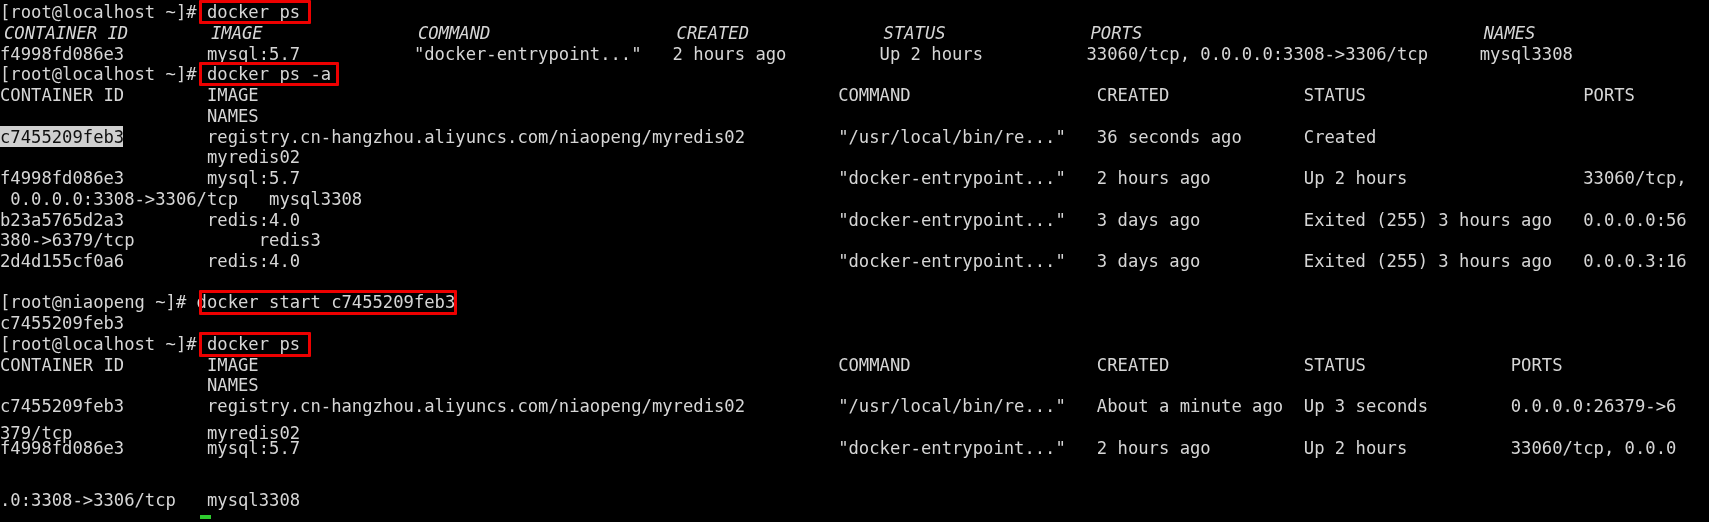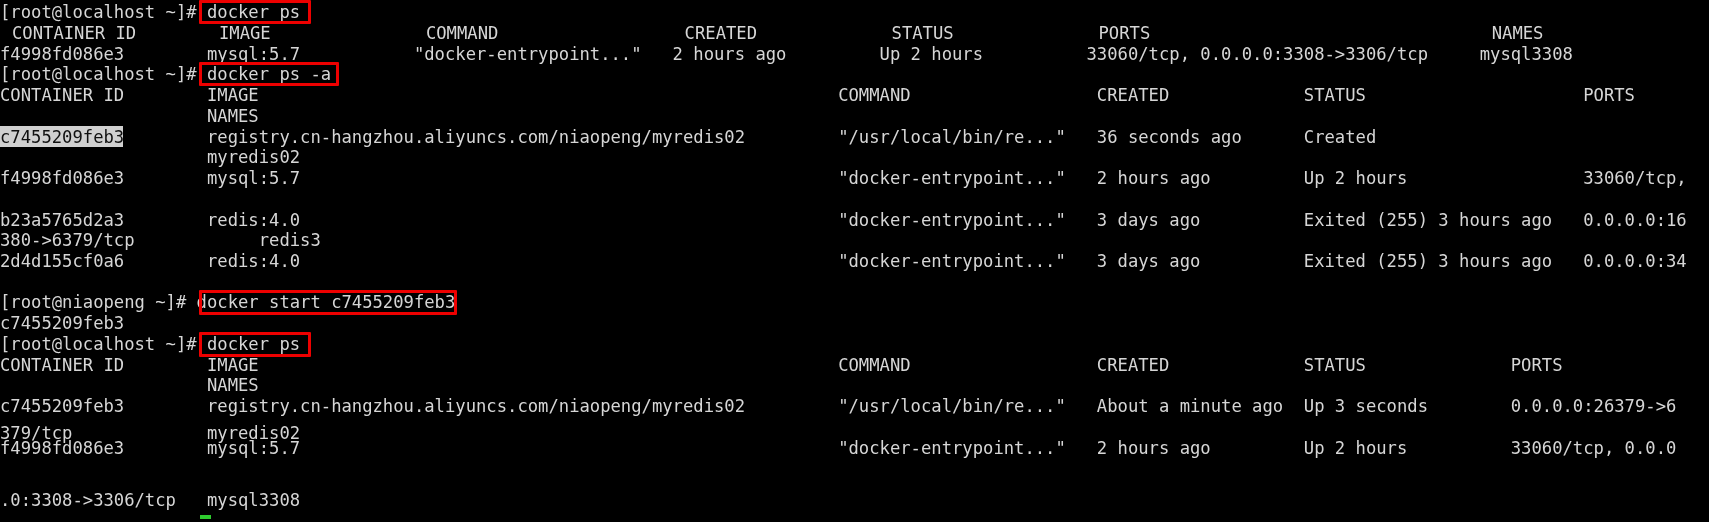--- a/index.html
+++ b/index.html
@@ -50,31 +50,32 @@
     position: absolute;
     background: #2ecc2e;
   }
 </style>
 </head>
 <body>
 
 <div id="terminal">
 
   <div class="line" style="top: 2px; left: 0px;">[root@localhost ~]# docker ps</div>
-  <div class="line" style="top: 23px; left: 12px;">CONTAINER ID        IMAGE               COMMAND                  CREATED             STATUS              PORTS                                 NAMES</div>
+  <div class="line" style="top: 23px; left: 4px; font-style: italic;">CONTAINER ID        IMAGE               COMMAND                  CREATED             STATUS              PORTS                                 NAMES</div>
   <div class="line" style="top: 44px; left: 0px;">f4998fd086e3        mysql:5.7           "docker-entrypoint..."   2 hours ago         Up 2 hours          33060/tcp, 0.0.0.0:3308-&gt;3306/tcp     mysql3308</div>
   <div class="line" style="top: 64px; left: 0px;">[root@localhost ~]# docker ps -a</div>
   <div class="line" style="top: 85px; left: 0px;">CONTAINER ID        IMAGE                                                        COMMAND                  CREATED             STATUS                     PORTS</div>
   <div class="line" style="top: 106px; left: 0px;">                    NAMES</div>
   <div class="line" style="top: 127px; left: 0px;">c7455209feb3        registry.cn-hangzhou.aliyuncs.com/niaopeng/myredis02         "/usr/local/bin/re..."   36 seconds ago      Created</div>
   <div class="line" style="top: 147px; left: 0px;">                    myredis02</div>
   <div class="line" style="top: 168px; left: 0px;">f4998fd086e3        mysql:5.7                                                    "docker-entrypoint..."   2 hours ago         Up 2 hours                 33060/tcp,</div>
-  <div class="line" style="top: 210px; left: 0px;">b23a5765d2a3        redis:4.0                                                    "docker-entrypoint..."   3 days ago          Exited (255) 3 hours ago   0.0.0.0:16</div>
+  <div class="line" style="top: 189px; left: 0px;"> 0.0.0.0:3308-&gt;3306/tcp   mysql3308</div>
+  <div class="line" style="top: 210px; left: 0px;">b23a5765d2a3        redis:4.0                                                    "docker-entrypoint..."   3 days ago          Exited (255) 3 hours ago   0.0.0.0:56</div>
   <div class="line" style="top: 230px; left: 0px;">380-&gt;6379/tcp            redis3</div>
-  <div class="line" style="top: 251px; left: 0px;">2d4d155cf0a6        redis:4.0                                                    "docker-entrypoint..."   3 days ago          Exited (255) 3 hours ago   0.0.0.0:34</div>
+  <div class="line" style="top: 251px; left: 0px;">2d4d155cf0a6        redis:4.0                                                    "docker-entrypoint..."   3 days ago          Exited (255) 3 hours ago   0.0.0.3:16</div>
   <div class="line" style="top: 292px; left: 0px;">[root@niaopeng ~]# docker start c7455209feb3</div>
   <div class="line" style="top: 313px; left: 0px;">c7455209feb3</div>
   <div class="line" style="top: 334px; left: 0px;">[root@localhost ~]# docker ps</div>
   <div class="line" style="top: 355px; left: 0px;">CONTAINER ID        IMAGE                                                        COMMAND                  CREATED             STATUS              PORTS</div>
   <div class="line" style="top: 375px; left: 0px;">                    NAMES</div>
   <div class="line" style="top: 396px; left: 0px;">c7455209feb3        registry.cn-hangzhou.aliyuncs.com/niaopeng/myredis02         "/usr/local/bin/re..."   About a minute ago  Up 3 seconds        0.0.0.0:26379-&gt;6</div>
   <div class="line" style="top: 417px; left: 0px; margin-top: 6px;">379/tcp             myredis02</div>
   <div class="line" style="top: 438px; left: 0px;">f4998fd086e3        mysql:5.7                                                    "docker-entrypoint..."   2 hours ago         Up 2 hours          33060/tcp, 0.0.0</div>
   <div class="line" style="top: 458px; left: 0px; margin-top: 32px;">.0:3308-&gt;3306/tcp   mysql3308</div>
 

